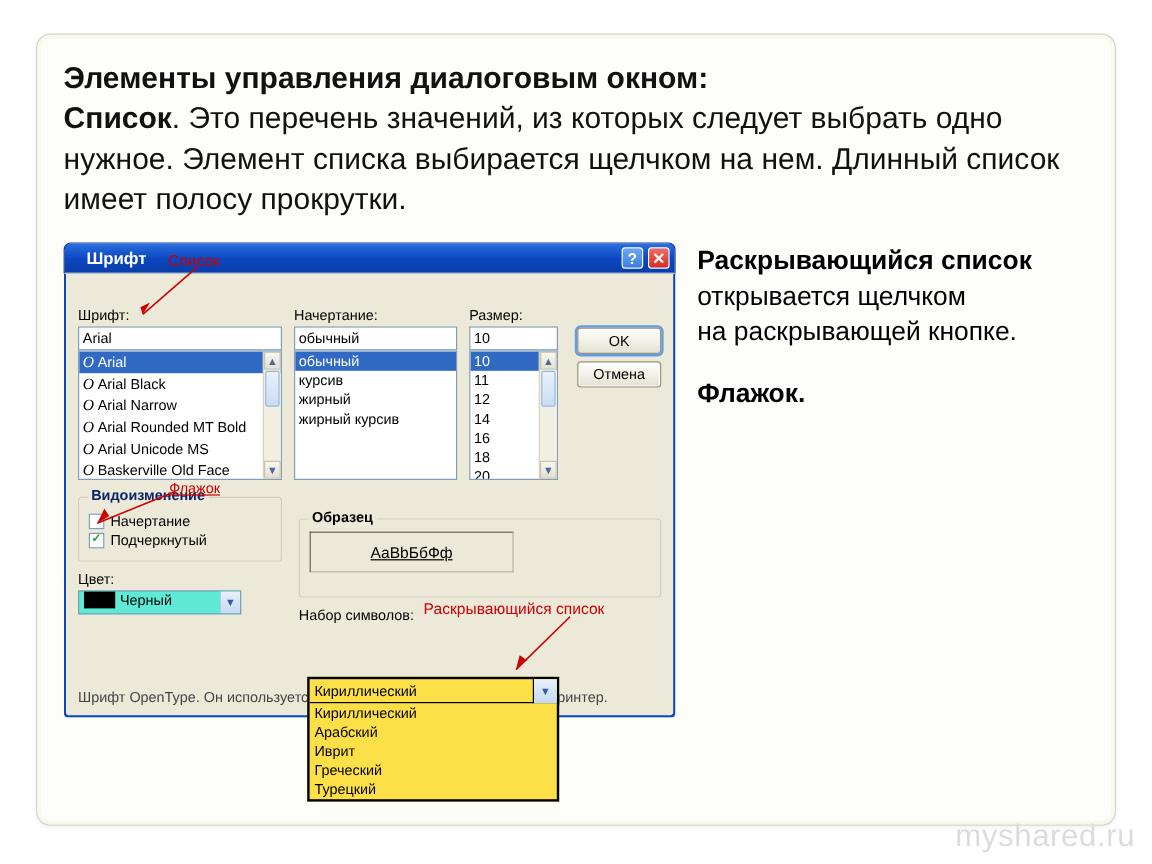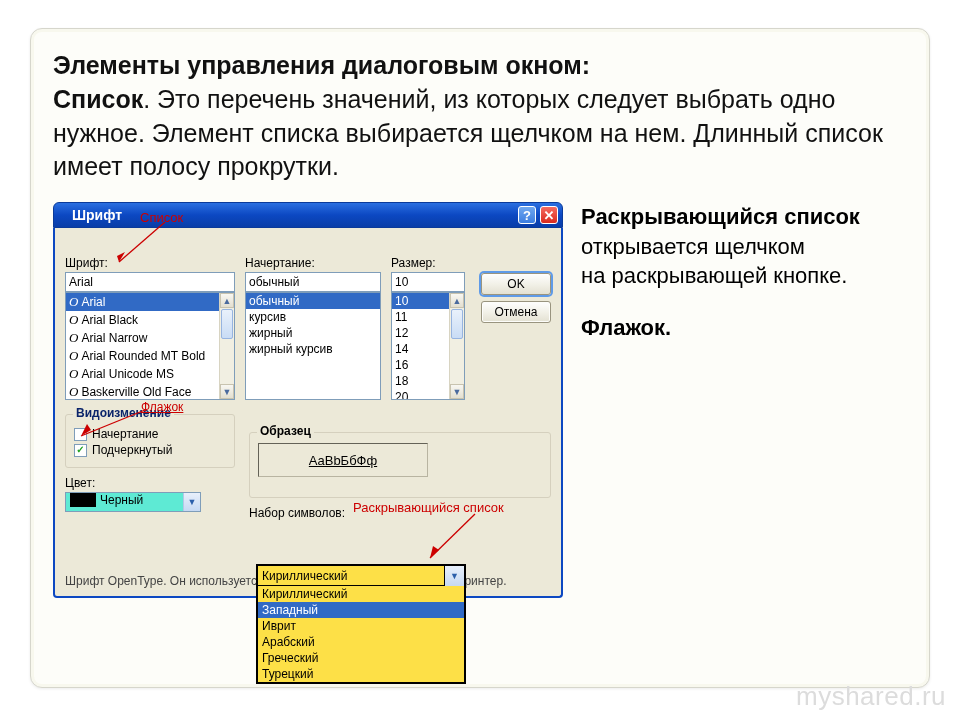--- a/index.html
+++ b/index.html
@@ -336,23 +336,22 @@
         <div class="hint">
           <span>Шрифт OpenType. Он используется для вывода как на экран, так и на принтер.</span>
         </div>
 
         <div class="dropdown">
           <div class="ddhdr">
             <div class="htxt">Кириллический</div>
             <div class="hbtn2">▼</div>
           </div>
           <div class="opt">Кириллический</div>
-          <div class="opt sel">Западный</div>
+          <div class="opt">Арабский</div>
           <div class="opt">Иврит</div>
-          <div class="opt">Арабский</div>
           <div class="opt">Греческий</div>
           <div class="opt">Турецкий</div>
         </div>
 
       </div>
     </div>
 
     <div class="sidetext">
       <p>
         <b>Раскрывающийся список</b><span> открывается щелчком</span><br>

